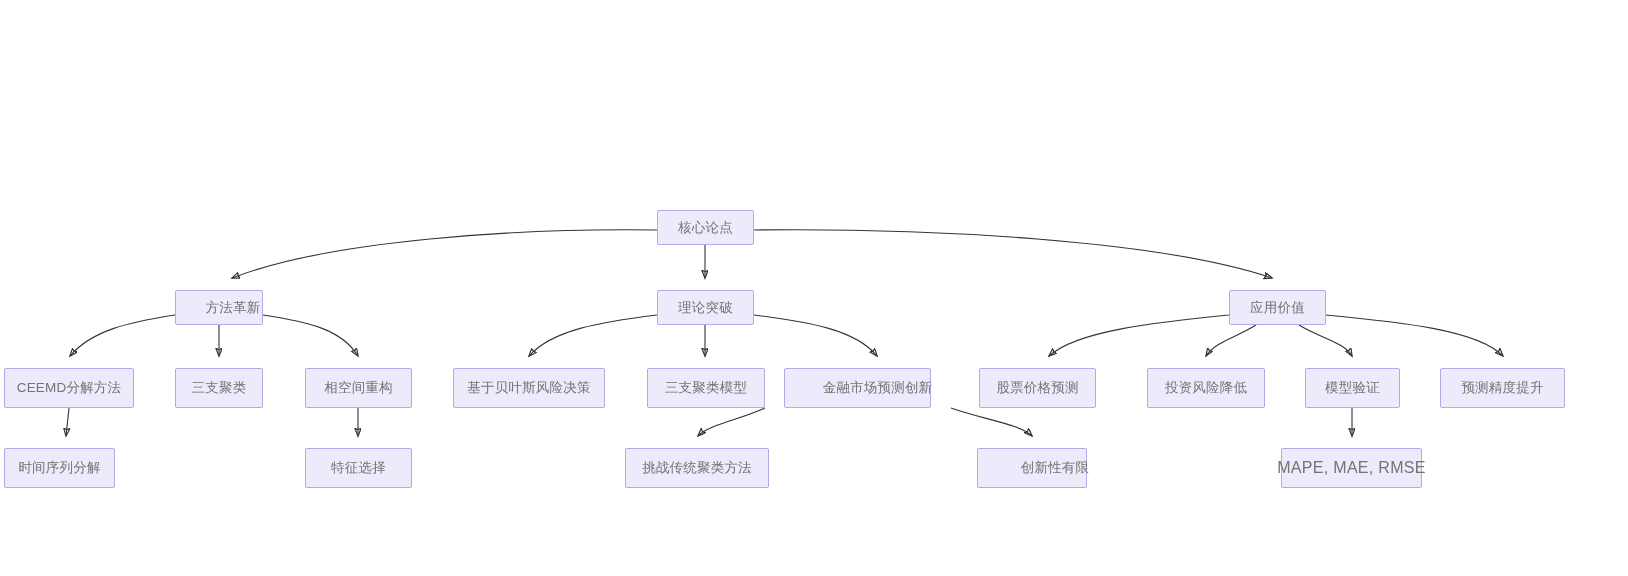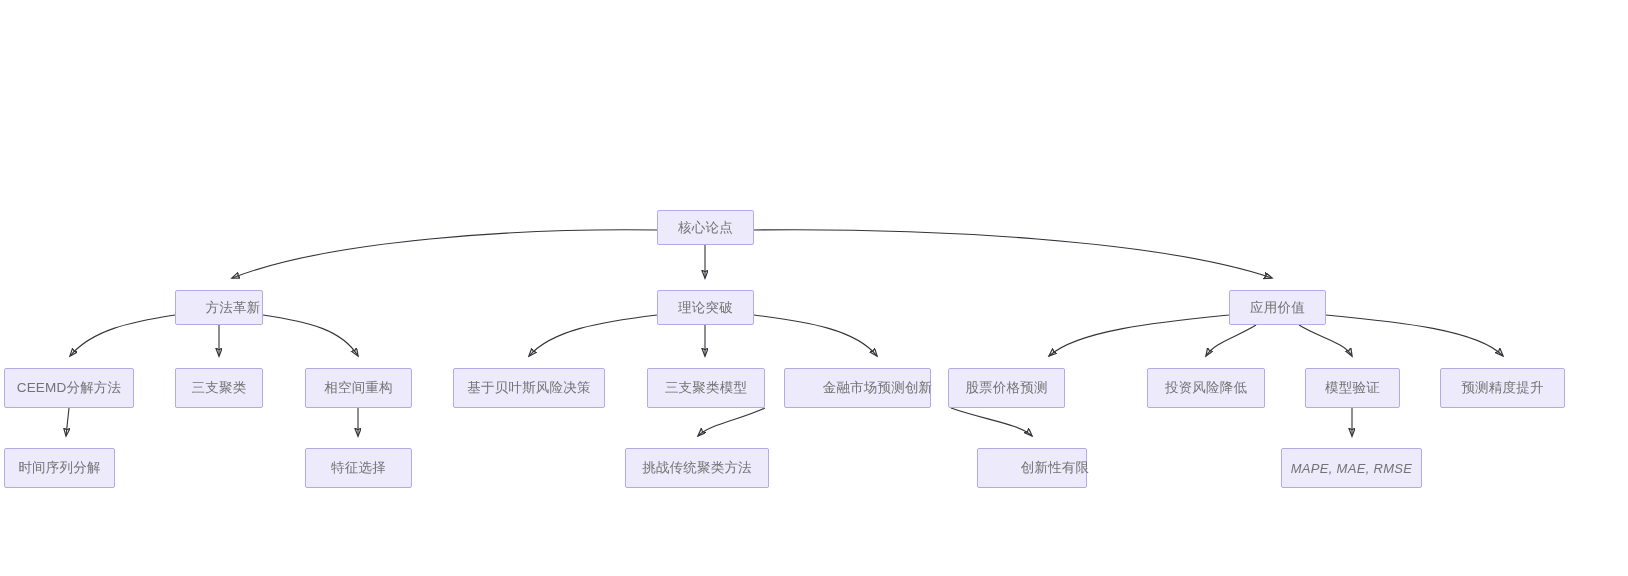--- a/index.html
+++ b/index.html
@@ -38,23 +38,22 @@
     font-size: 13.5px;
     line-height: 1;
     white-space: nowrap;
     letter-spacing: 0.2px;
   }
   .node-label {
     display: block;
     text-align: center;
   }
   .node.latin .node-label {
-    font-size: 13px;
+    font-size: 16px;
     letter-spacing: 0.3px;
-    font-style: italic;
   }
 </style>
 </head>
 <body>
 
 <div id="diagram-root">
 
   <svg class="edge-layer" viewBox="0 0 1628 576" xmlns="http://www.w3.org/2000/svg">
     <defs>
       <marker id="arrowhead" markerWidth="9" markerHeight="9" refX="7.2" refY="3.1" orient="auto" markerUnits="strokeWidth">
@@ -121,21 +120,21 @@
   </div>
 
   <div class="node" style="left:647px; top:368px; width:118px; height:40px;">
     <span class="node-label">三支聚类模型</span>
   </div>
 
   <div class="node" style="left:784px; top:368px; width:147px; height:40px;padding-left:40px;">
     <span class="node-label">金融市场预测创新</span>
   </div>
 
-  <div class="node" style="left:948px; top:368px; width:117px; height:40px;">
+  <div class="node" style="left:979px; top:368px; width:117px; height:40px;">
     <span class="node-label">股票价格预测</span>
   </div>
 
   <div class="node" style="left:1147px; top:368px; width:118px; height:40px;">
     <span class="node-label">投资风险降低</span>
   </div>
 
   <div class="node" style="left:1305px; top:368px; width:95px; height:40px;">
     <span class="node-label">模型验证</span>
   </div>

